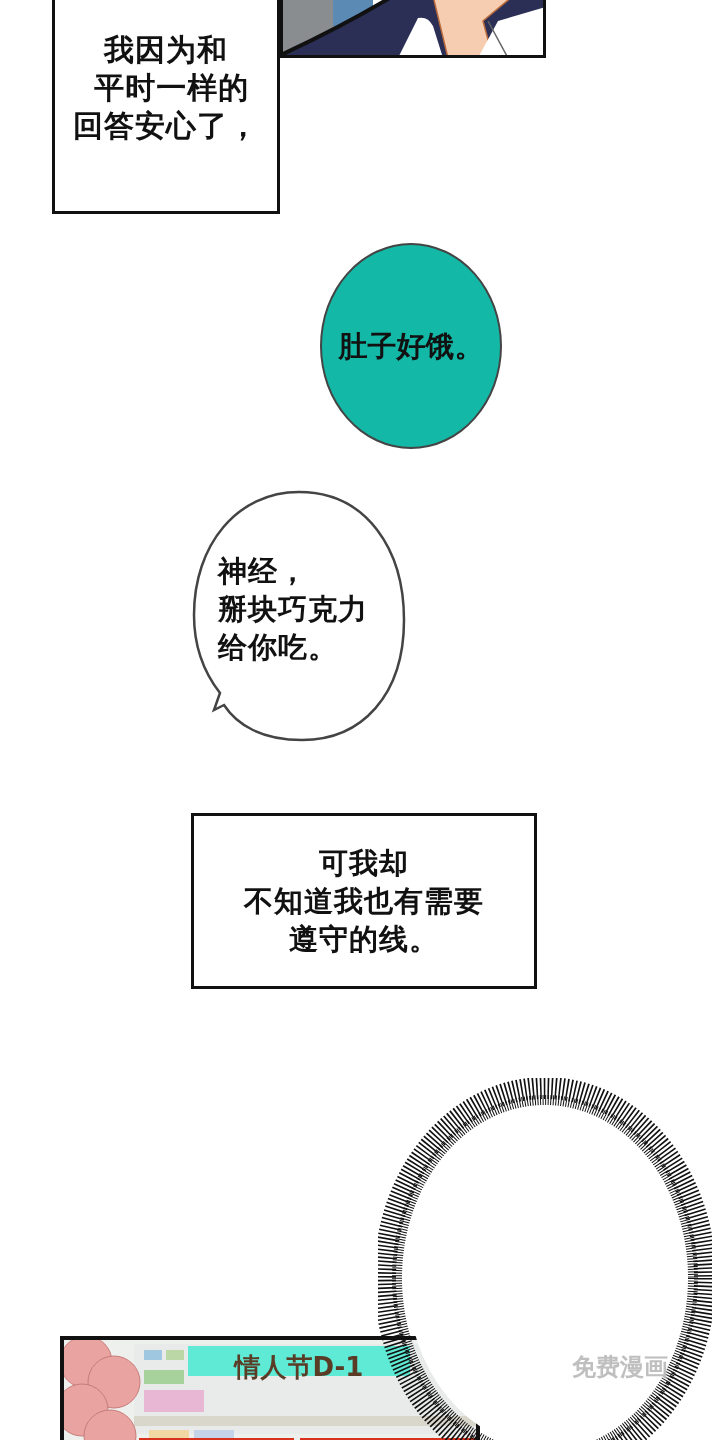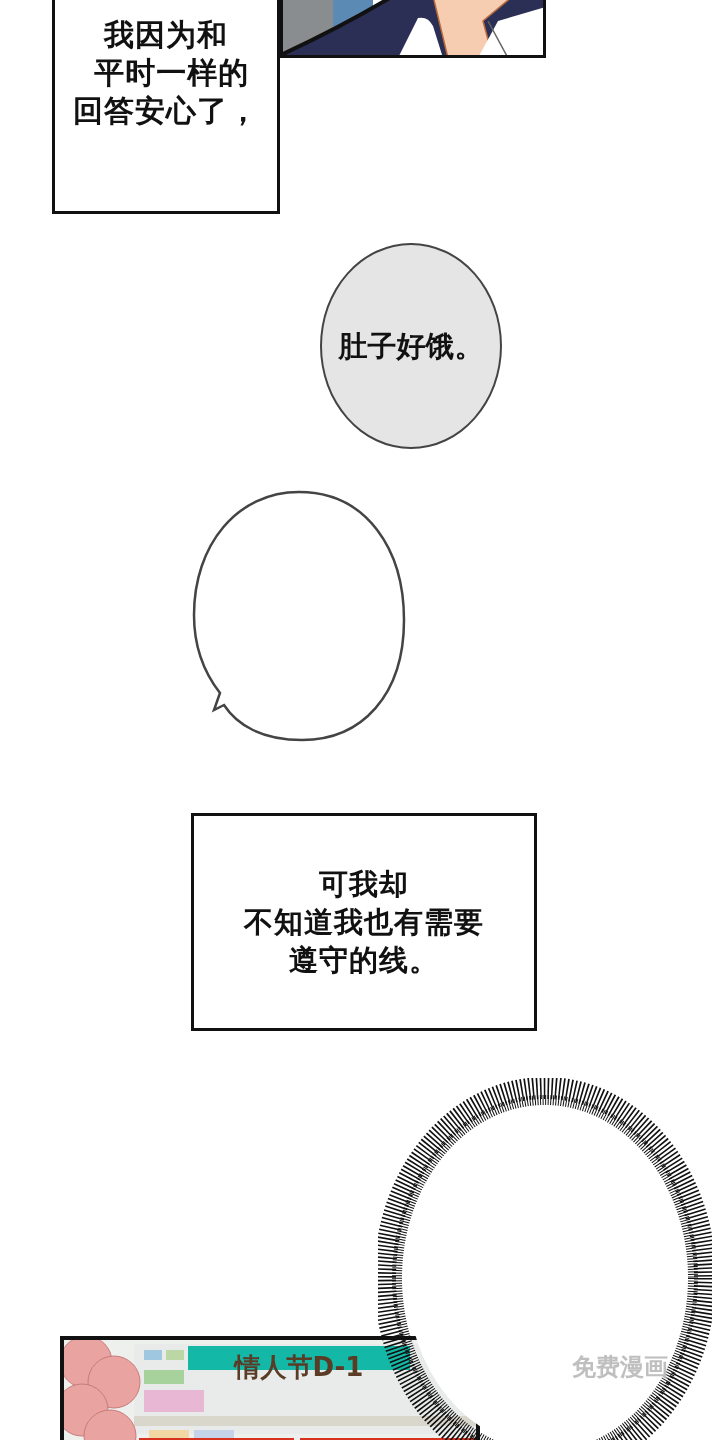--- a/index.html
+++ b/index.html
@@ -3,60 +3,63 @@
 <meta charset="utf-8">
 <style>
   html, body { margin:0; padding:0; }
   body { width:720px; height:1440px; background:#ffffff; position:relative; overflow:hidden;
          font-family:"DejaVu Sans","Liberation Sans",sans-serif; color:#111; }
   .abs { position:absolute; }
   .panel-top { left:280px; top:-4px; width:266px; height:62px; border:3px solid #111; border-top:none;
                background:#fff; overflow:hidden; box-sizing:border-box; }
   .narr { background:#fff; border:3px solid #111; box-sizing:border-box; }
   .txt { font-size:30px; line-height:38px; font-weight:bold; text-align:center; white-space:pre; letter-spacing:1px; }
-  .bubble { background:#e5e5e5; border:2.5px solid #444; border-radius:50%; box-sizing:border-box; }
+  .bubble { background:#14b8a6; border:2.5px solid #444; border-radius:50%; box-sizing:border-box; }
   .scene { left:60px; top:1336px; width:420px; height:120px; border:4px solid #111; box-sizing:border-box;
            background:#eef0ee; overflow:hidden; }
-  .sign { left:188px; top:1346px; width:222px; height:24px; background:#14b8a6; }
+  .sign { left:188px; top:1346px; width:222px; height:30px; background:#5eead4; }
   .sign-text { font-size:26px; line-height:42px; color:#5a3b26; text-align:center; font-weight:bold; }
   .watermark { color:rgba(180,180,180,0.85); font-size:24px; font-weight:bold; text-shadow:0 0 3px #fff; }
 </style>
 </head>
 <body>
 
 <div class="abs panel-top">
   <svg width="266" height="62">
     <rect x="0" y="0" width="60" height="62" fill="#8a8d8f"></rect>
     <rect x="50" y="0" width="40" height="30" fill="#5b8ab5"></rect>
     <path d="M0 58 Q60 30 110 0 L266 0 L266 62 L0 62 Z" fill="#2b2f55"></path>
     <path d="M0 58 Q60 30 110 0" stroke="#111" stroke-width="4" fill="none"></path>
     <path d="M115 62 L135 22 Q145 20 150 30 L160 62 Z" fill="#ffffff"></path>
     <path d="M165 62 L150 0 L230 0 L200 25 L210 62 Z" fill="#f6cdb0" stroke="#b86a3b" stroke-width="1.5"></path>
     <path d="M195 62 L215 25 L266 10 L266 62 Z" fill="#ffffff"></path>
     <path d="M205 25 L225 62" stroke="#666" stroke-width="1.5"></path>
   </svg>
 </div>
 
 <div class="abs narr" style="left:52px;top:-4px;width:228px;height:218px;">
-  <div class="txt" style="padding-top:17px;">我因为和
+  <div class="txt" style="padding-top:32px;">我因为和
  平时一样的
 回答安心了，</div>
 </div>
 
 <div class="abs bubble" style="left:320px;top:243px;width:182px;height:206px;display:flex;align-items:center;justify-content:center;">
   <div class="txt" style="font-size:29px;letter-spacing:0;">肚子好饿。</div>
 </div>
 
 <div class="abs" style="left:192px;top:490px;width:214px;height:252px;">
   <svg width="214" height="252" class="abs" style="left:0;top:0;">
     <path d="M107 2 C175 2 212 60 212 130 C212 205 170 250 110 250 C70 250 45 235 32 215 L22 220 L28 203 C10 180 2 155 2 125 C2 55 45 2 107 2 Z" fill="#fff" stroke="#444" stroke-width="2.5"></path>
   </svg>
+  <div class="txt abs" style="left:0;top:62px;width:214px;text-align:left;padding-left:26px;box-sizing:border-box;font-size:29px;">神经，
+掰块巧克力
+给你吃。</div>
 </div>
 
-<div class="abs narr" style="left:191px;top:813px;width:346px;height:218px;display:flex;align-items:center;justify-content:center;">
+<div class="abs narr" style="left:191px;top:813px;width:346px;height:176px;display:flex;align-items:center;justify-content:center;">
   <div class="txt" style="font-size:29px;">可我却
 不知道我也有需要
 遵守的线。</div>
 </div>
 
 <div class="abs scene">
   <svg width="420" height="120">
     <rect x="70" y="4" width="350" height="90" fill="#e8ebe9"></rect>
     <rect x="80" y="10" width="18" height="10" fill="#9fc7e0"></rect>
       <rect x="102" y="10" width="18" height="10" fill="#bcd7a6"></rect>

